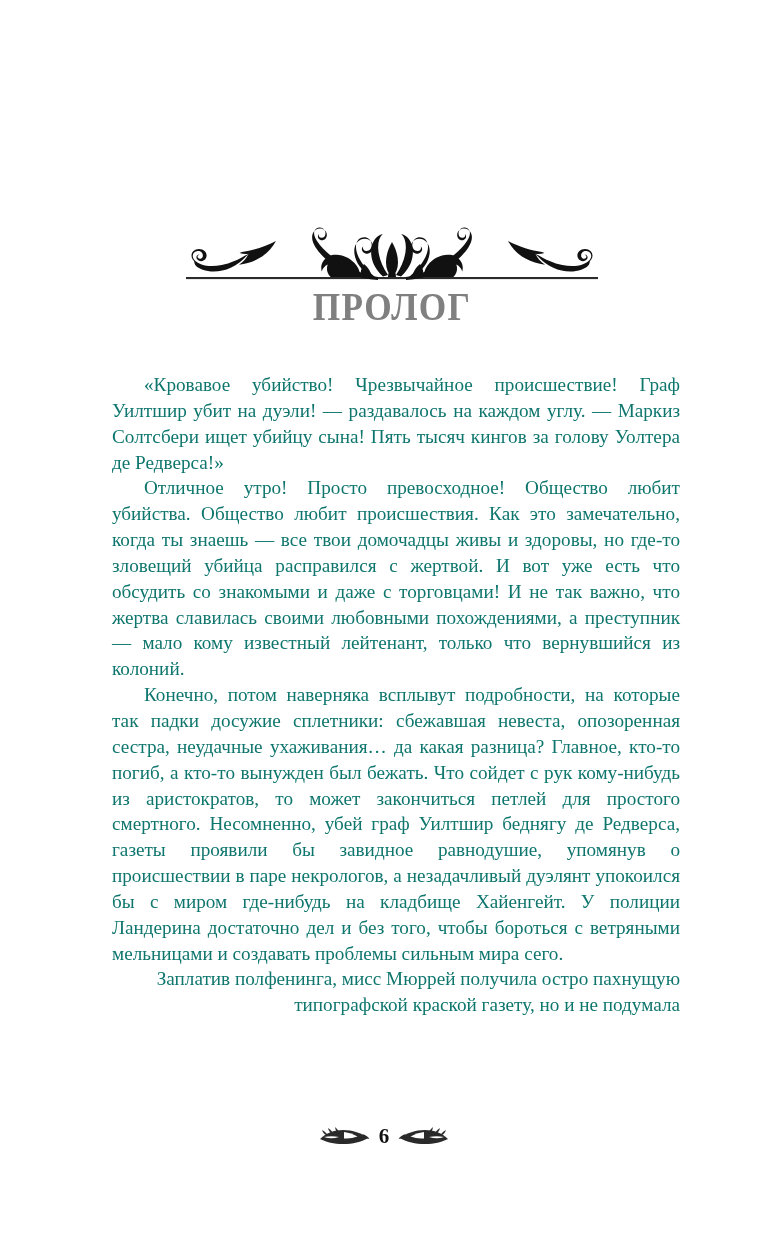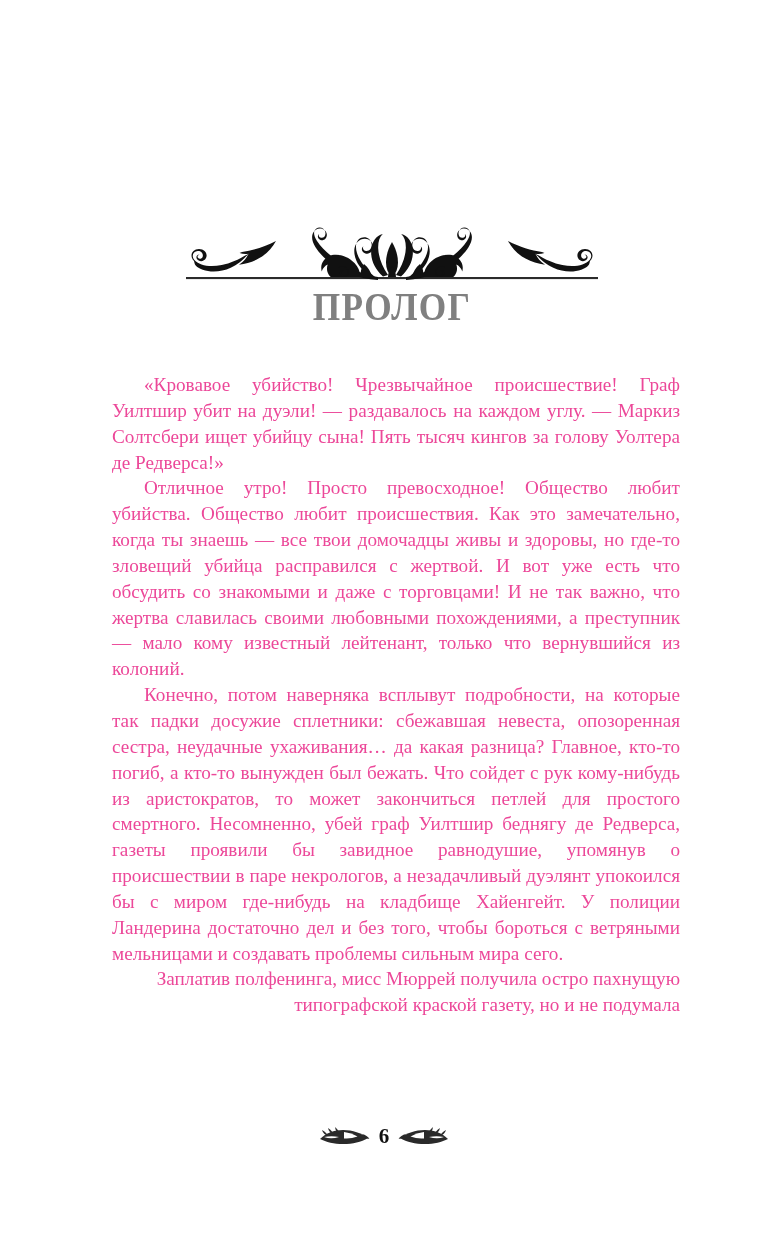--- a/index.html
+++ b/index.html
@@ -69,21 +69,21 @@
   }
   .body-text p {
     margin: 0;
     padding: 0;
     font-family: "Liberation Serif", "DejaVu Serif", serif;
     font-size: 19.2px;
     line-height: 25.85px;
     text-align: justify;
     text-justify: inter-word;
     text-indent: 32px;
-    color: #ec4899;
+    color: #0f766e;
     hyphens: manual;
     -webkit-hyphens: manual;
   }
   .body-text p:last-child {
     text-align: right;
   }
 
   
   .page-footer {
     position: absolute;

